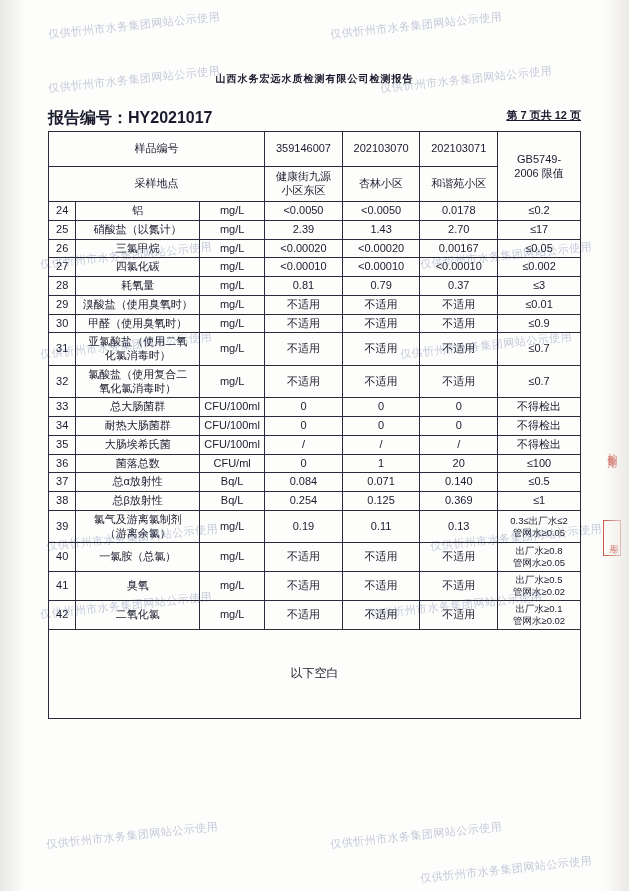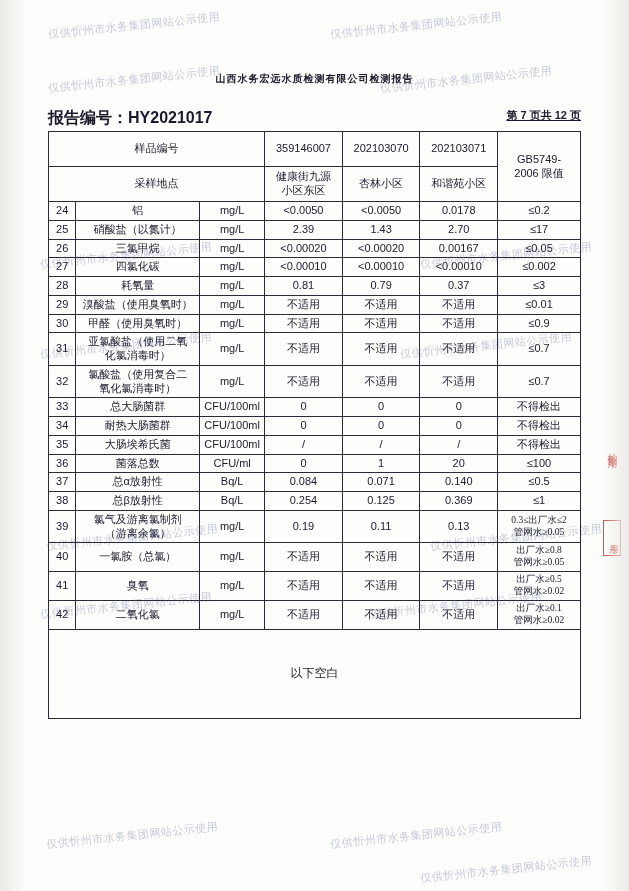--- a/index.html
+++ b/index.html
@@ -110,21 +110,20 @@
   .hdr-samplecode, .hdr-site {
     font-weight: bold;
   }
   .hdr-tall { height: 30px; }
   .limit-cell {
     line-height: 1.25;
   }
   .small-lim {
     font-size: 9.5px;
     line-height: 1.3;
-    font-family: Liberation Serif, serif;
   }
   .tail {
     height: 84px;
     text-align: left;
     padding-left: 8px;
     vertical-align: top;
     padding-top: 8px;
     font-size: 12px;
     margin-left: 6px;
   }

